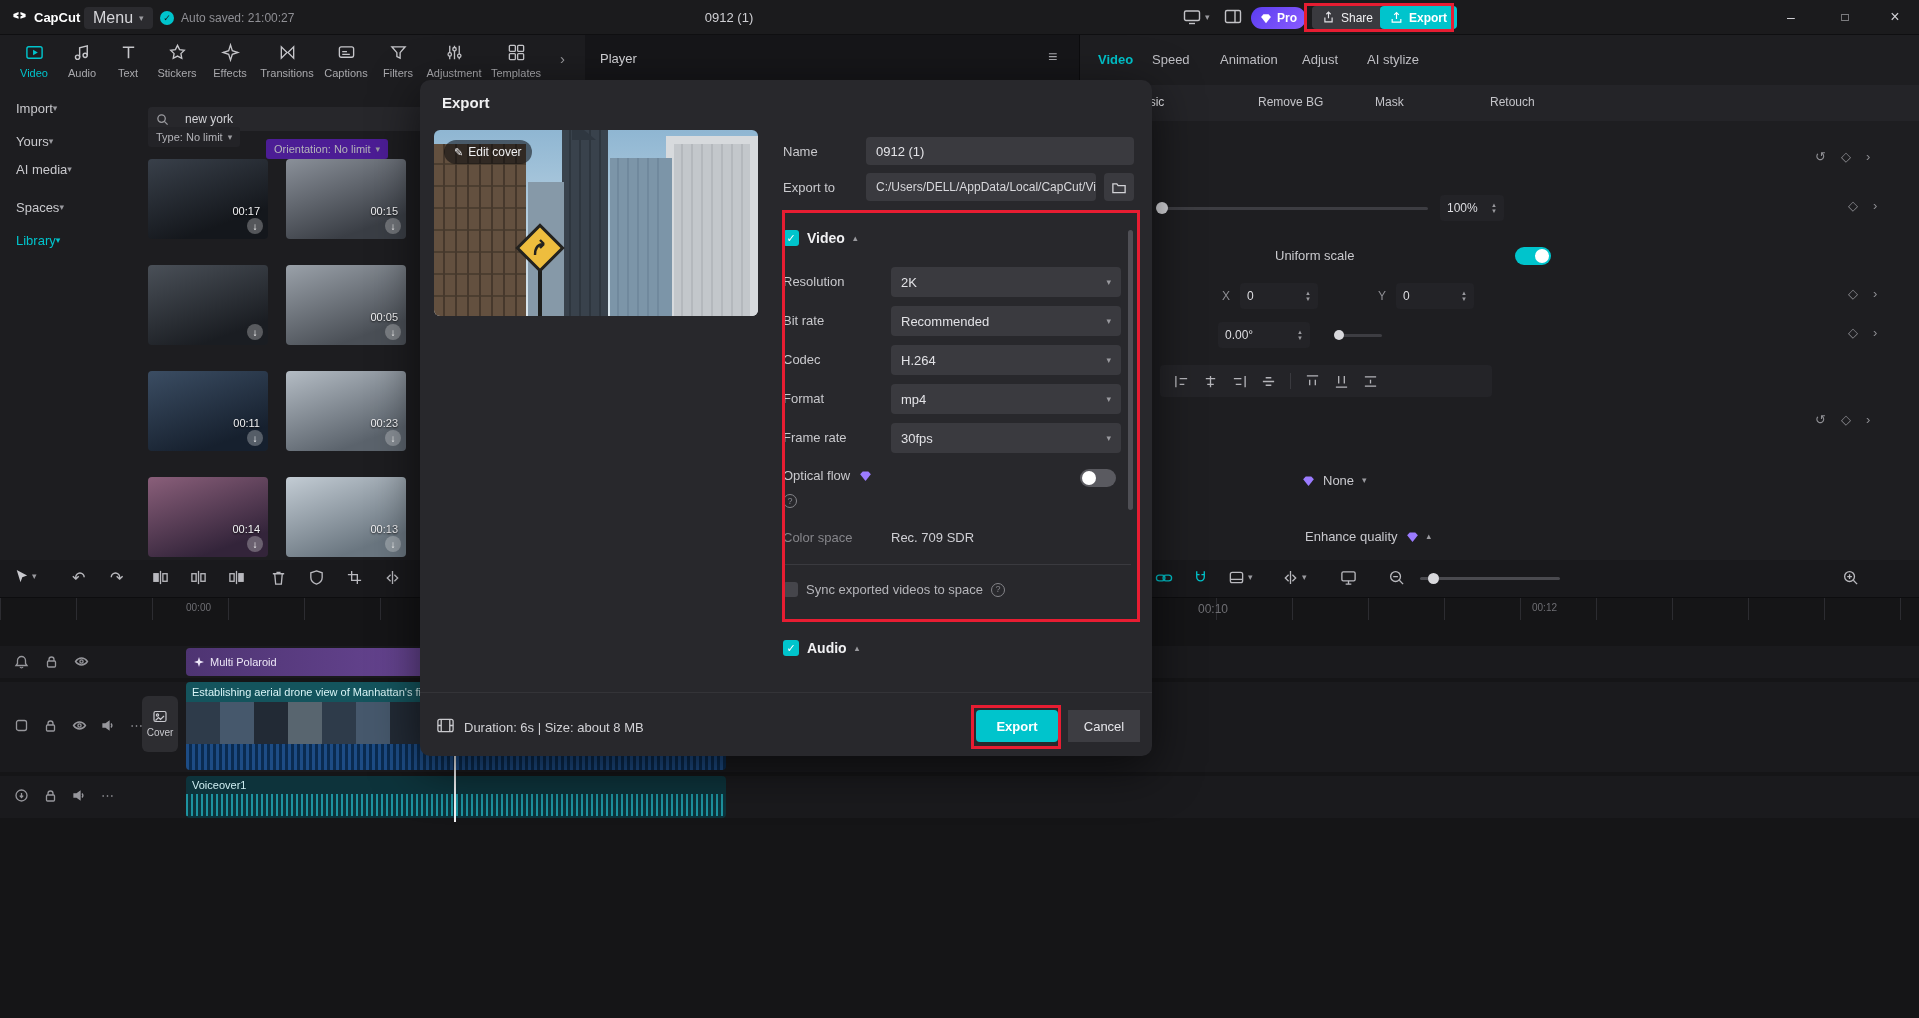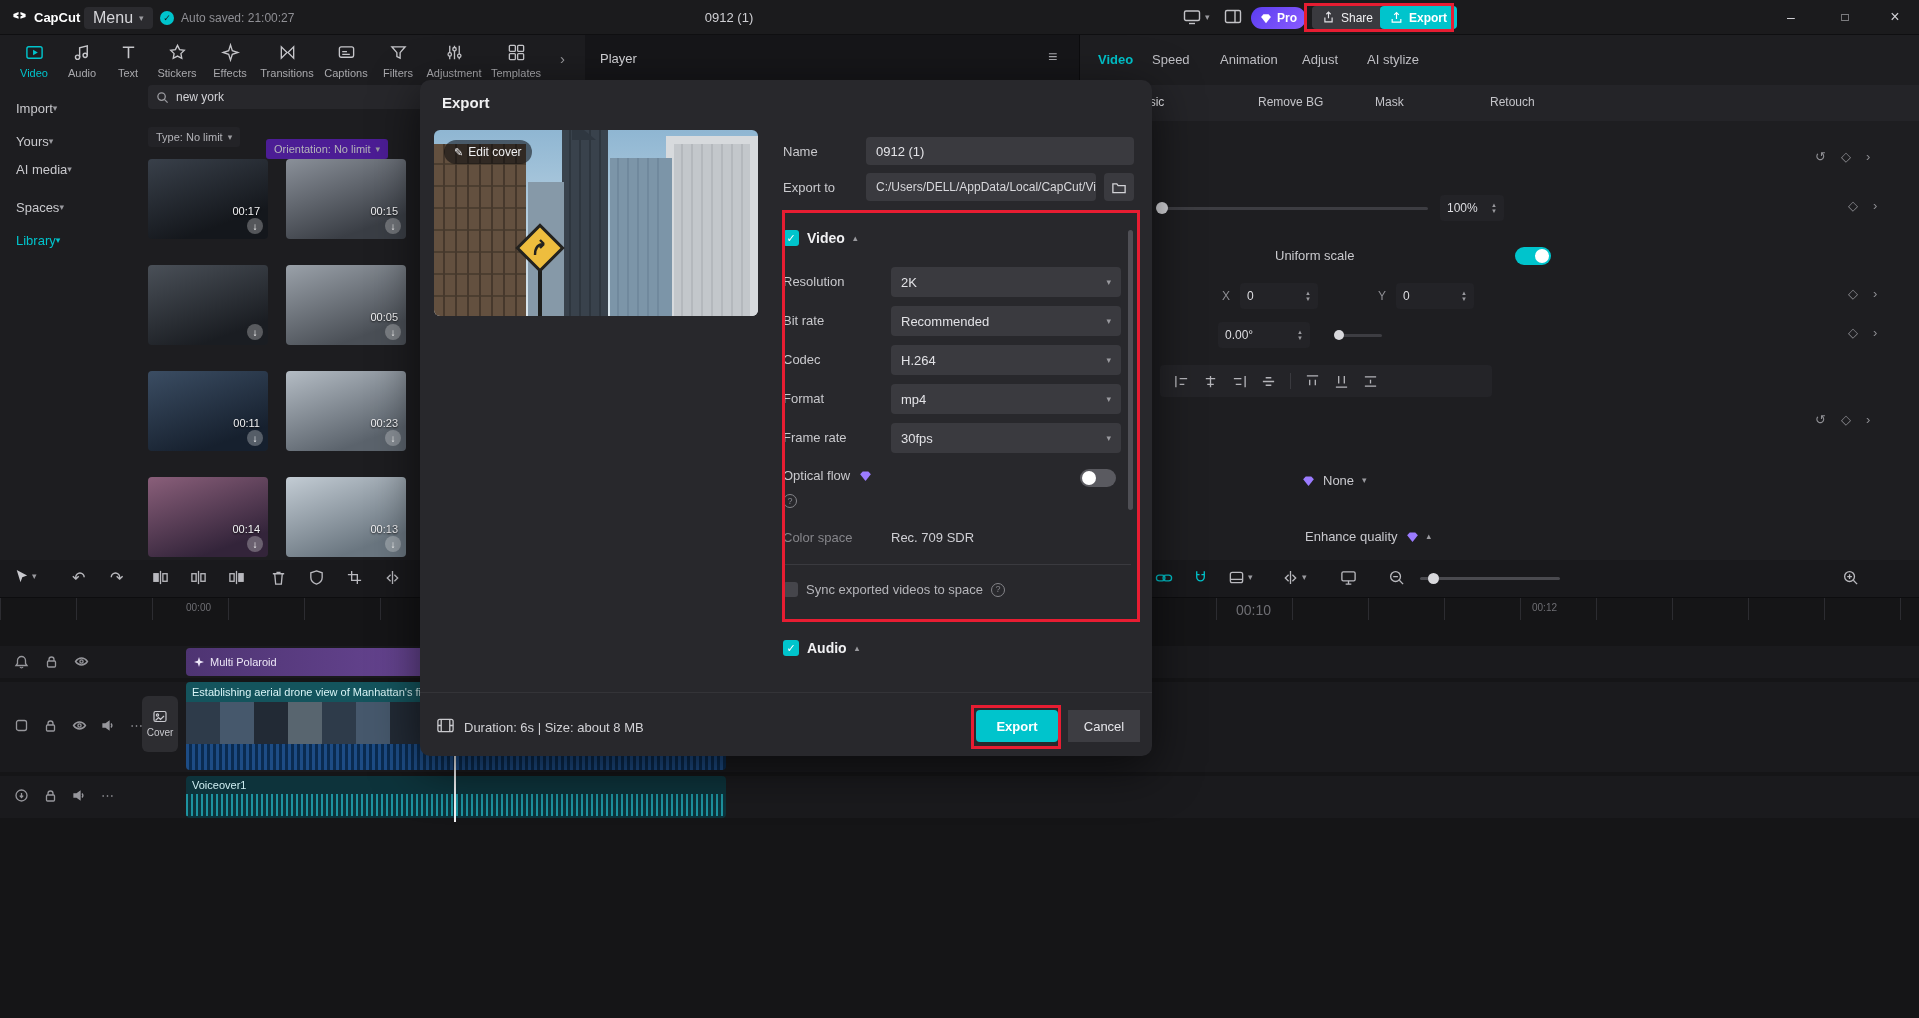--- a/index.html
+++ b/index.html
@@ -203,21 +203,21 @@
       <div class="abs sideitem" style="left:16px;top:115px">
         <span>Spaces</span>
           <span class="chev">▾</span>
       </div>
       <div class="abs sideitem" style="left:16px;top:148px;color:#00c4cc">
         <span>Library</span>
           <span class="chev" style="color:#00c4cc">▾</span>
       </div>
     </div>
 
-    <div class="abs flex" style="left:148px;top:0;width:426px;height:24px;background:#27272b;border-radius:4px;padding:0 8px;gap:7px">
+    <div class="abs flex" style="left:148px;top:22px;width:426px;height:24px;background:#27272b;border-radius:4px;padding:0 8px;gap:16px">
       <svg width="13" height="13" viewBox="0 0 14 14" stroke="#9a9a9f" fill="none" stroke-width="1.4">
           <circle cx="6" cy="6" r="4"></circle>
           <path d="M9 9l3.5 3.5"></path>
         </svg>
       <span style="font-size:12px;color:#d2d2d6">new york</span>
     </div>
 
     <div class="abs flex" style="left:148px;top:42px;height:20px;gap:5px;padding:0 8px;background:#232327;border-radius:3px">
       <span style="font-size:11px;color:#b4b4b9">Type: No limit</span>
         <span class="chev">▾</span>
@@ -483,21 +483,21 @@
       <div class="abs icon-btn" style="left:1842px;top:9px">
         <svg width="17" height="17" viewBox="0 0 18 18" stroke="#b9b9be" fill="none" stroke-width="1.4">
             <circle cx="8" cy="8" r="5.2"></circle>
             <path d="M12 12l4 4M5.5 8h5M8 5.5v5"></path>
           </svg>
       </div>
     </div>
 
     <div class="abs" style="left:0;top:38px;width:1919px;height:22px;background:repeating-linear-gradient(90deg,#2c2c31 0 1px,transparent 1px 76px)">
       <span class="abs" style="left:186px;top:4px;font-size:10px;color:#6e6e73">00:00</span>
-      <span class="abs" style="left:1236px;top:4px;font-size:14px;color:#6e6e73">00:10</span>
+      <span class="abs" style="left:1198px;top:4px;font-size:12px;color:#6e6e73">00:10</span>
       <span class="abs" style="left:1532px;top:4px;font-size:10px;color:#6e6e73">00:12</span>
     </div>
 
     <div class="abs" style="left:0;top:86px;width:1919px;height:32px;background:#1a1a1d"></div>
     <div class="abs" style="left:0;top:122px;width:1919px;height:90px;background:#1a1a1d"></div>
     <div class="abs" style="left:0;top:216px;width:1919px;height:42px;background:#1a1a1d"></div>
 
     <div class="abs flex" style="left:14px;top:94px;gap:15px">
       <svg width="15" height="15" viewBox="0 0 15 15" stroke="#97979c" fill="none" stroke-width="1.3">
           <path d="M7.5 2.5a4 4 0 00-4 4v3L2 11.5h11l-1.5-2v-3a4 4 0 00-4-4zM6 13a1.8 1.8 0 003 0"></path>

